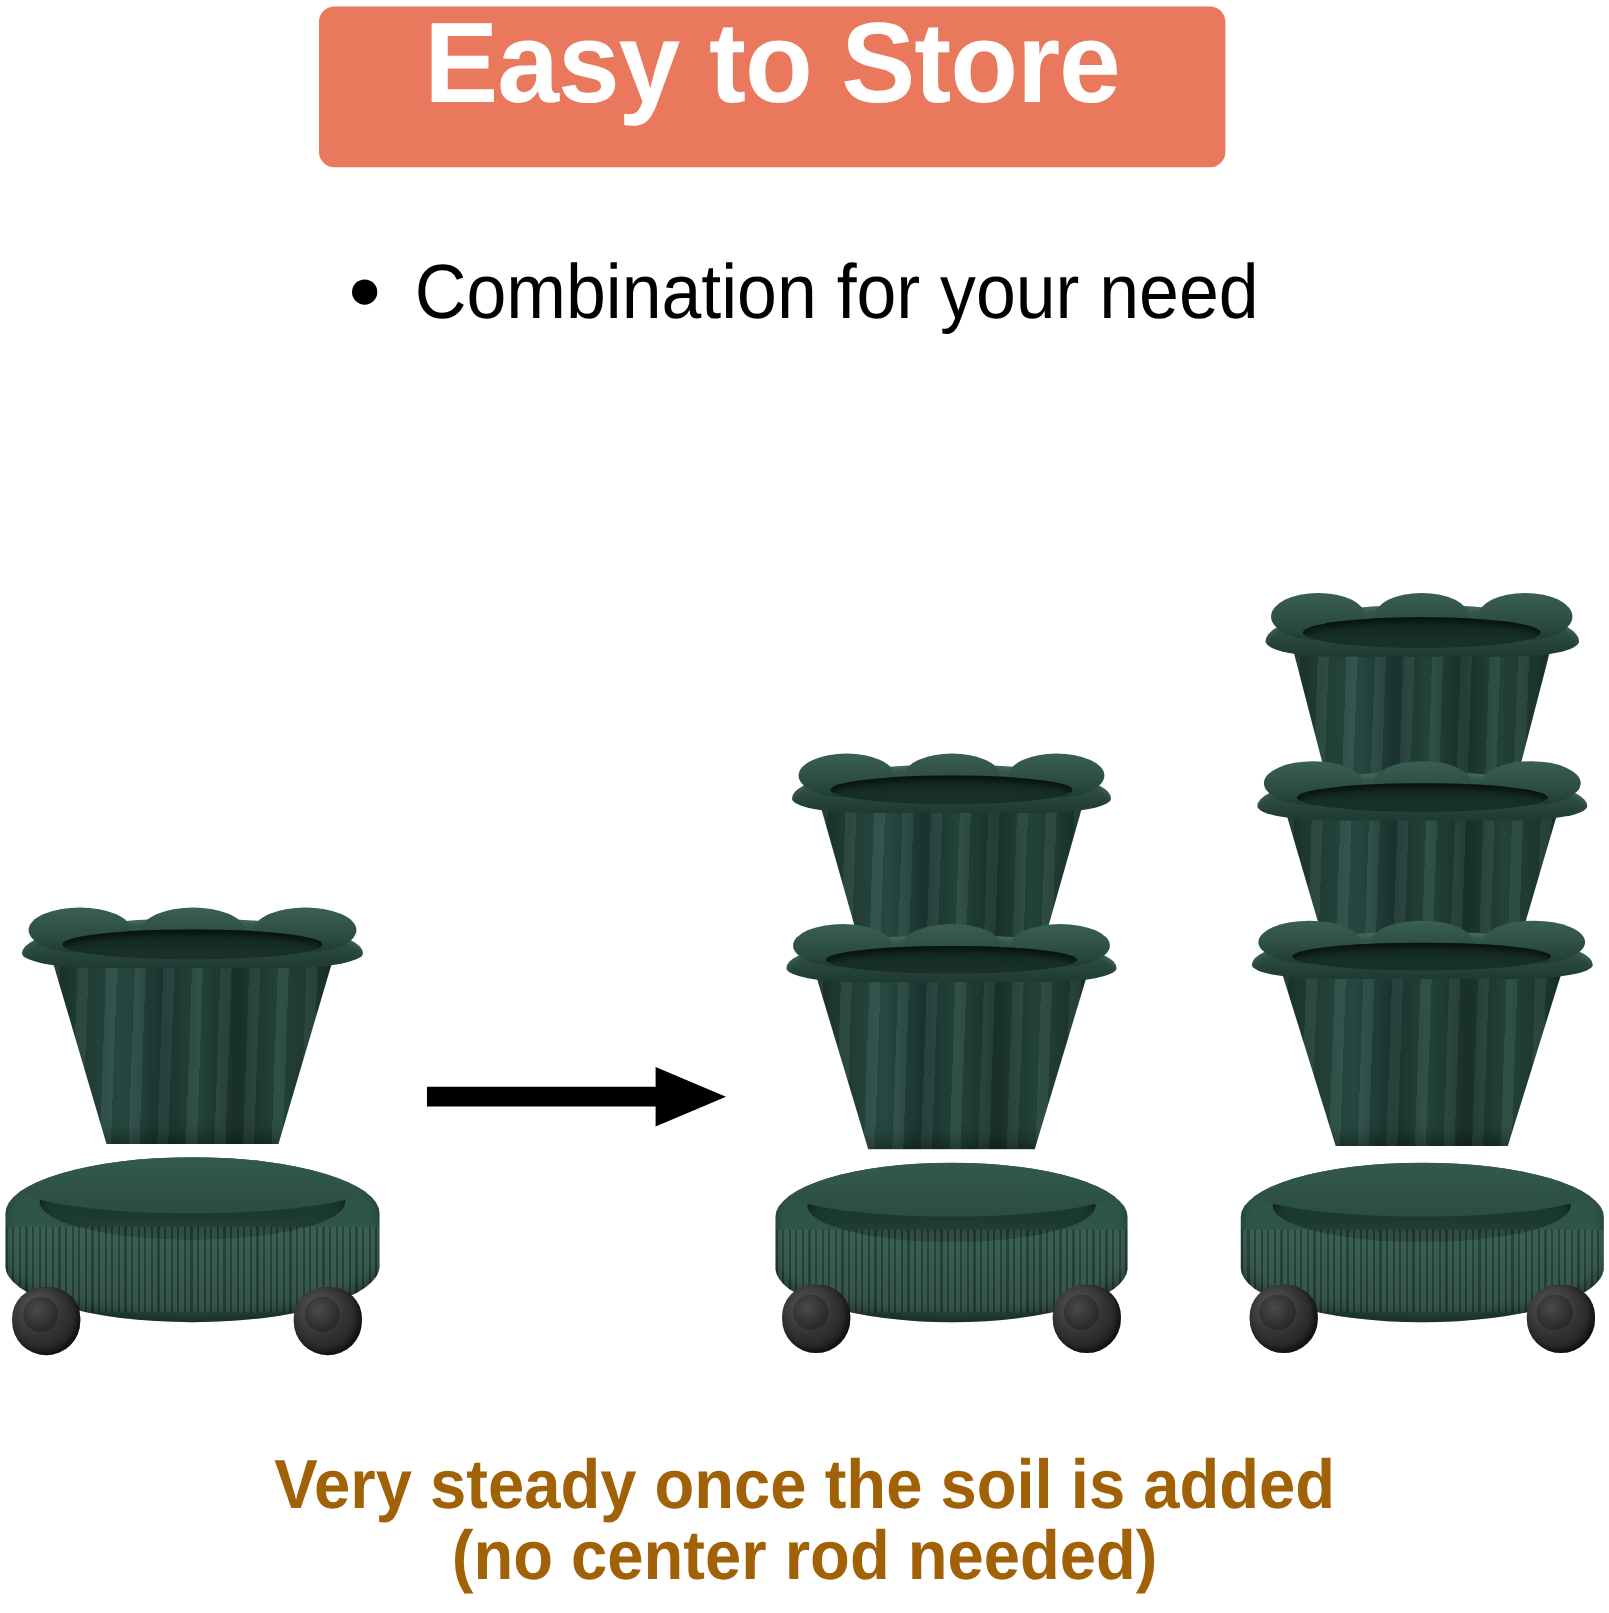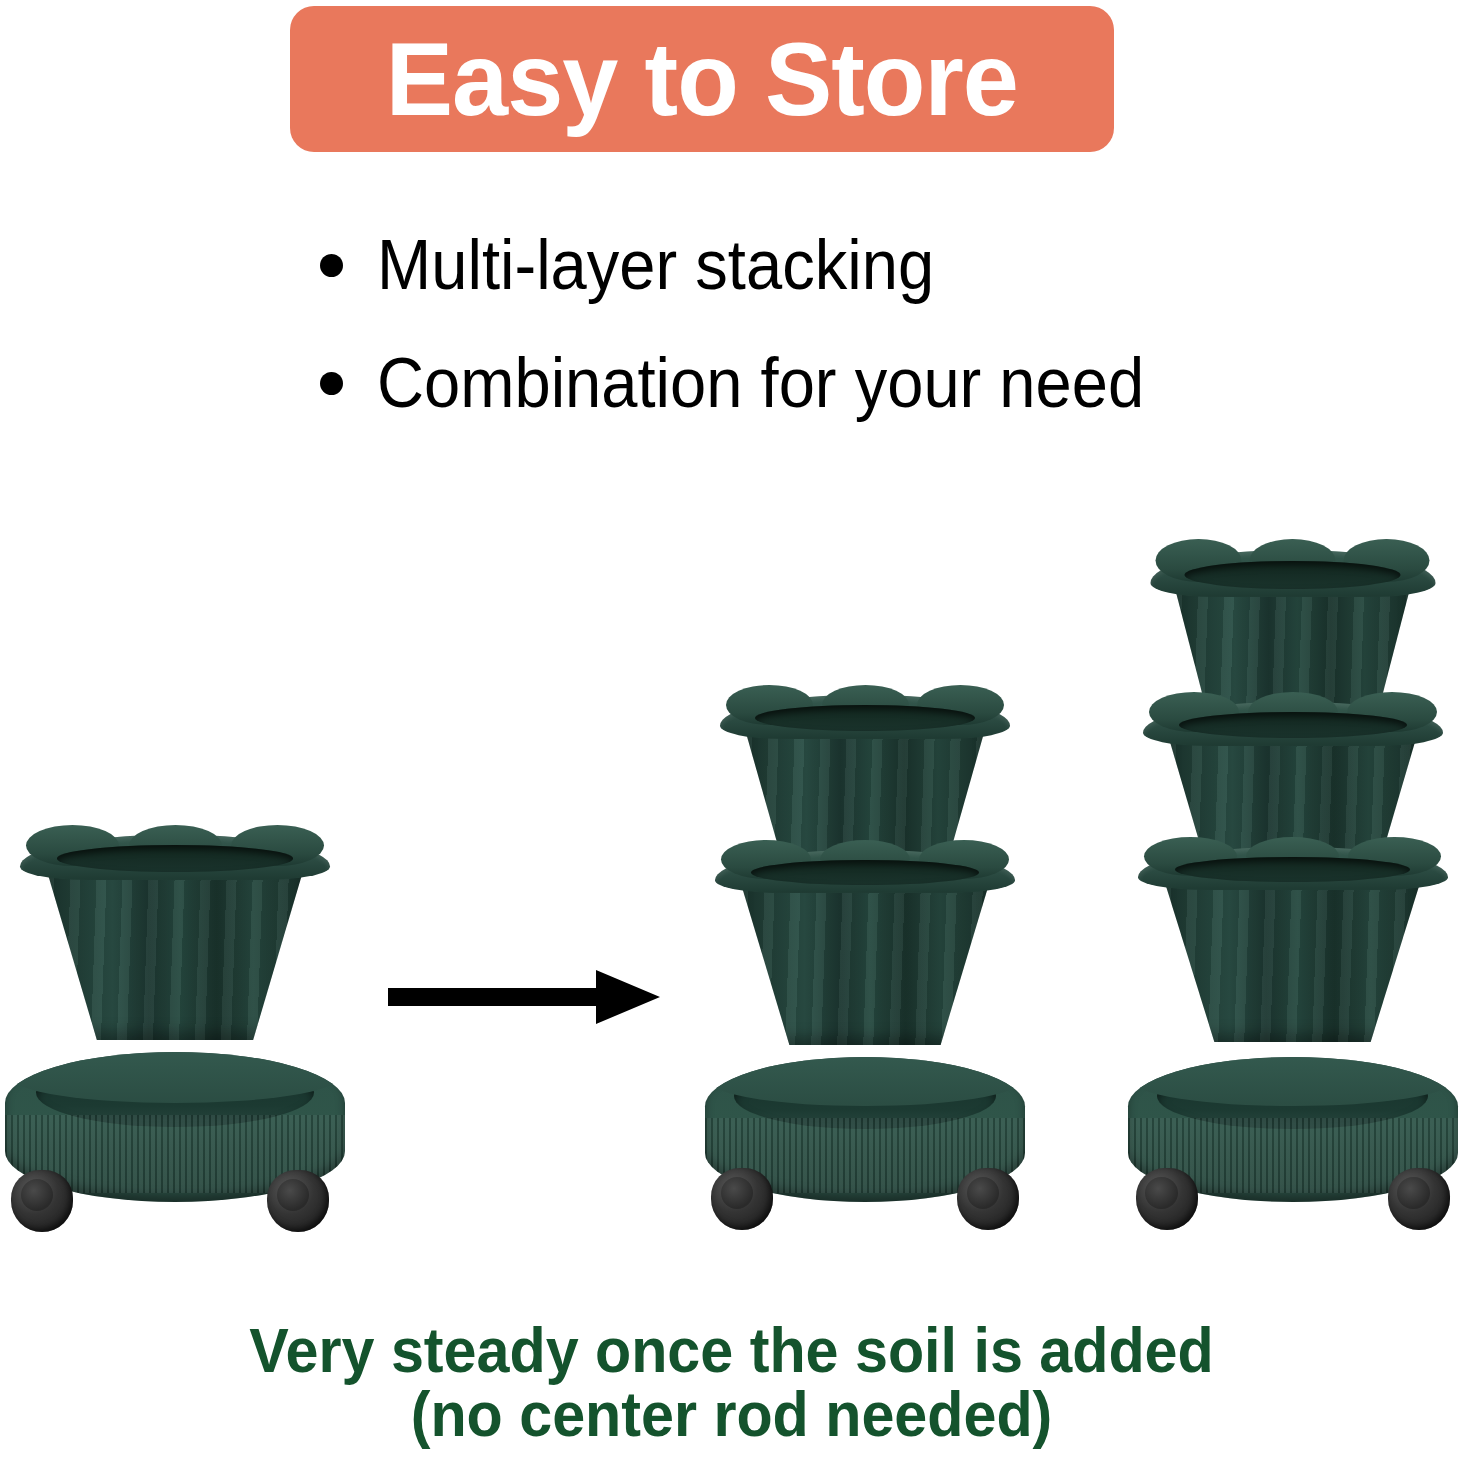--- a/index.html
+++ b/index.html
@@ -17,23 +17,23 @@
   }
 
   
   #header-banner {
     position: absolute;
     left: 290px;
     top: 6px;
     width: 824px;
     height: 146px;
     background: #E9785C;
-    border-radius: 24px;
+    border-radius: 14px;
     display: flex;
-    align-items: center;
+    align-items: flex-start;
     justify-content: center;
     box-sizing: border-box;
   }
   #header-banner .title {
     color: #FFFFFF;
     font-size: 104px;
     font-weight: bold;
     letter-spacing: -1px;
     line-height: 1;
     white-space: nowrap;
@@ -237,45 +237,41 @@
     height: 62px;
   }
 
   
   #bottom-caption {
     position: absolute;
     left: 0;
     top: 1318px;
     width: 1463px;
     text-align: center;
-    color: #14532d;
+    color: #a16207;
     font-weight: bold;
     line-height: 1.02;
   }
   #bottom-caption .caption-line {
     font-size: 63px;
     white-space: nowrap;
     display: block;
     transform: scaleX(0.94);
   }
 </style>
 </head>
 <body>
 
 <div id="header-banner">
   <span class="title">Easy to Store</span>
 </div>
 
 <div id="feature-list">
 
 
-  <div class="feature-row">
-    <span class="bullet small"></span>
-    <span class="feature-text">Multi-layer stacking</span>
-  </div>
 
   <div class="feature-row">
     <span class="bullet small"></span>
     <span class="feature-text">Combination for your need</span>
   </div>
 
 </div>
 
 <div id="product-stage">
 

